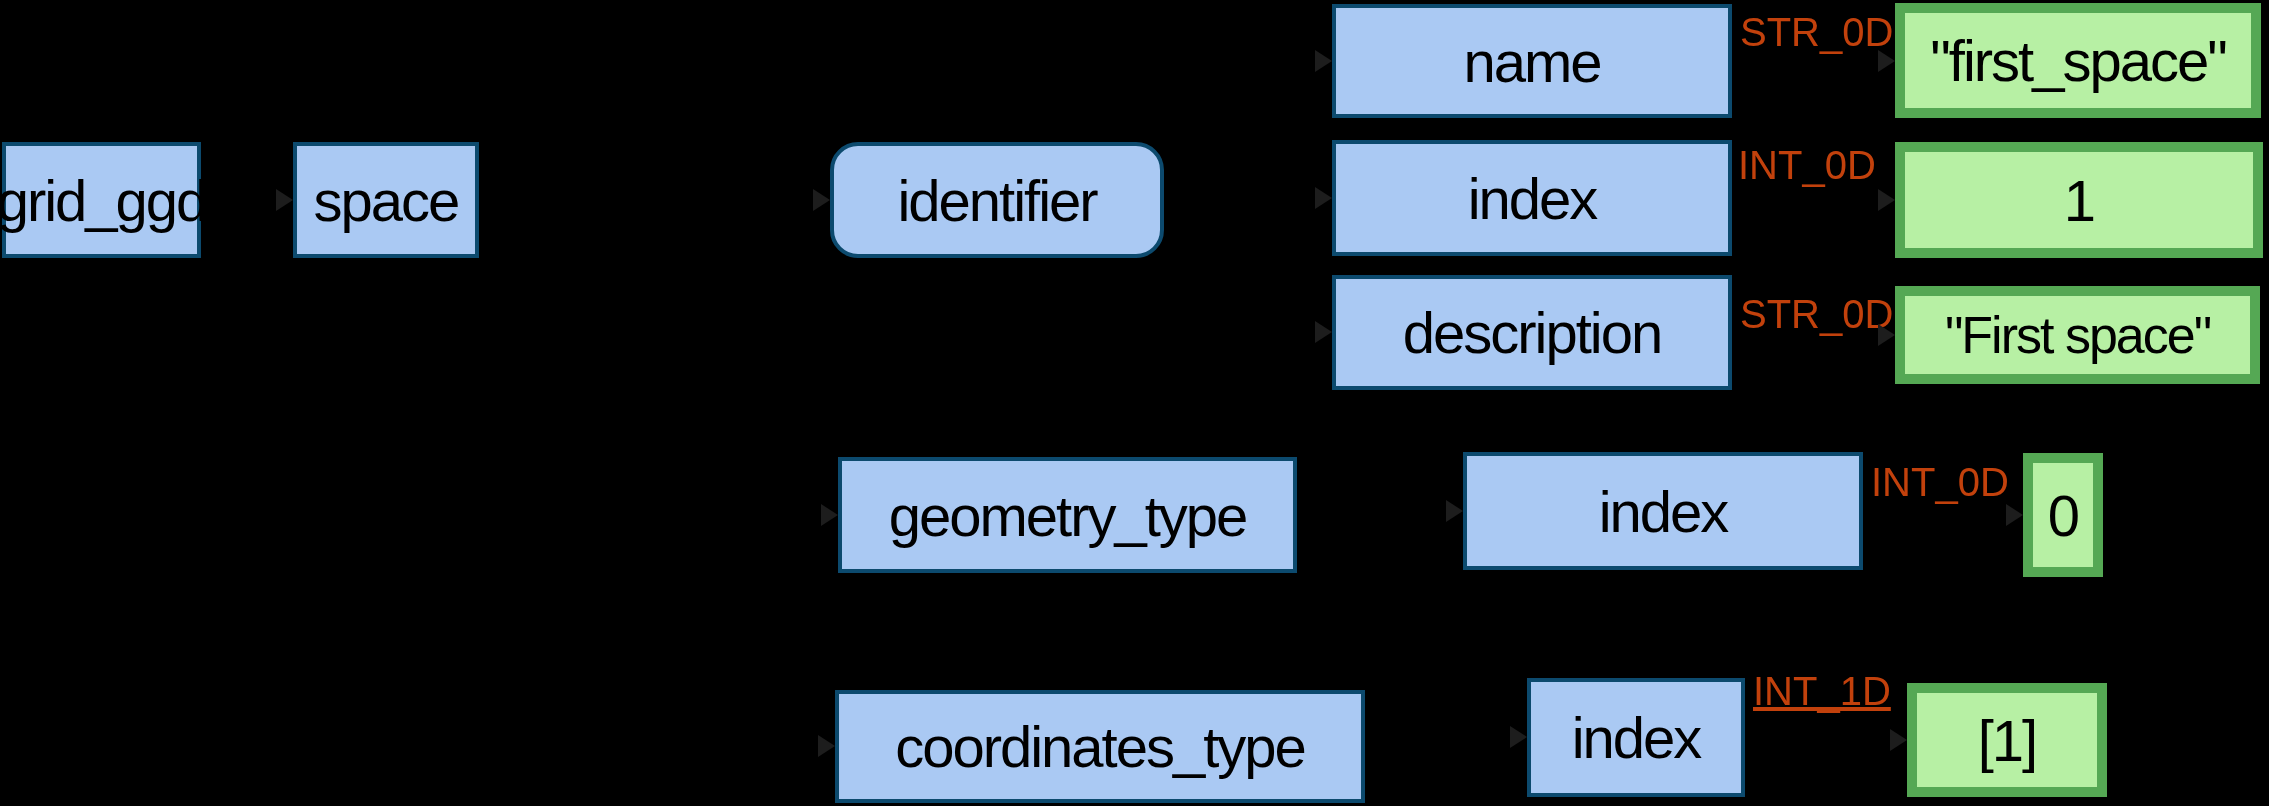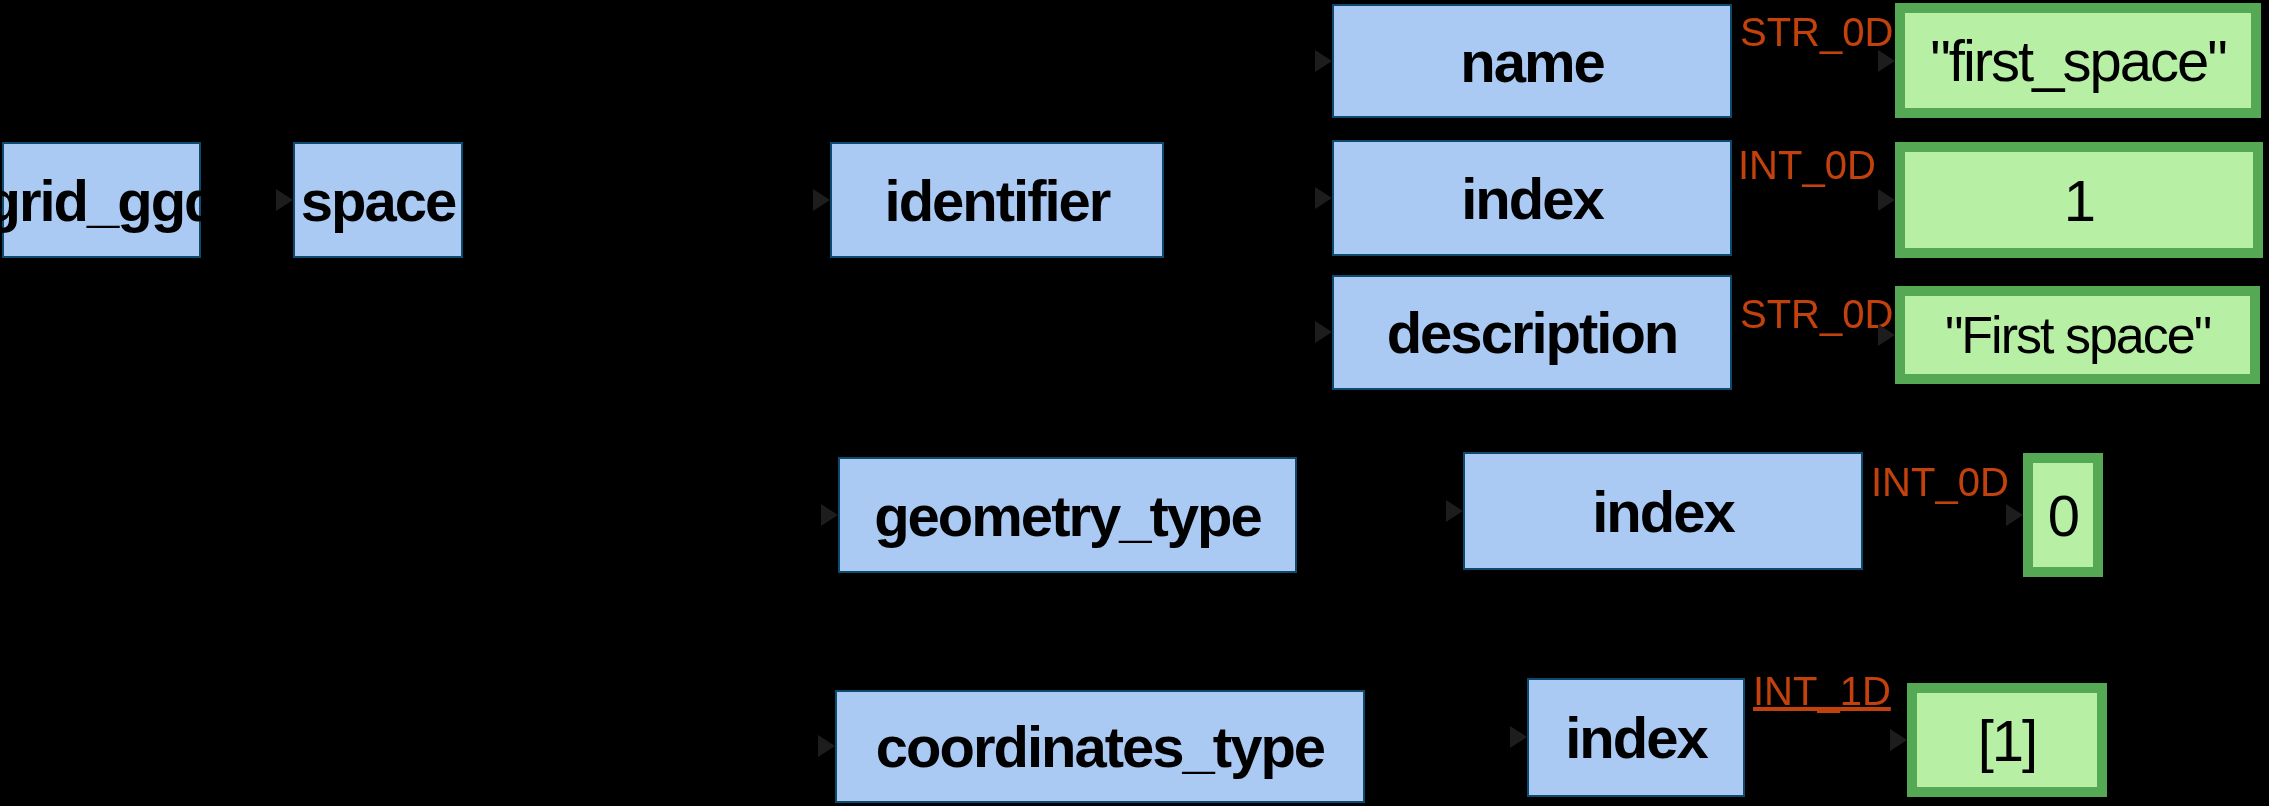--- a/index.html
+++ b/index.html
@@ -17,22 +17,21 @@
     align-items:center;
     justify-content:center;
     box-sizing:border-box;
     font-size:58px;
     letter-spacing:-2px;
     color:#000000;
     white-space:nowrap;
   }
   .blue{
     background:#aac9f3;
-    border:2px solid #0c4a6e;
-    font-weight:bold;
+    border:4px solid #0c4a6e;
   }
   .green{
     background:#b7f0a4;
     border:10px solid #55a854;
   }
   .edge-label{
     position:absolute;
     font-size:40px;
     color:#c2410c;
     letter-spacing:0px;
@@ -40,22 +39,22 @@
   }
   .arrow{
     position:absolute;
     width:0;height:0;
     border-top:11px solid transparent;
     border-bottom:11px solid transparent;
     border-left:17px solid #1d1d1d;
   }
   
   .n-gridggd{left:2px;top:142px;width:199px;height:116px;}
-  .n-space{left:293px;top:142px;width:170px;height:116px;}
-  .n-identifier{left:830px;top:142px;width:334px;height:116px;}
+  .n-space{left:293px;top:142px;width:186px;height:116px;}
+  .n-identifier{left:830px;top:142px;width:334px;height:116px;border-radius:28px;}
   .n-name{left:1332px;top:4px;width:400px;height:114px;}
   .n-idx1{left:1332px;top:140px;width:400px;height:116px;}
   .n-description{left:1332px;top:275px;width:400px;height:115px;}
   .n-geometry{left:838px;top:457px;width:459px;height:116px;}
   .n-idx2{left:1463px;top:452px;width:400px;height:118px;}
   .n-coordinates{left:835px;top:690px;width:530px;height:113px;}
   .n-idx3{left:1527px;top:678px;width:218px;height:119px;}
   
   .g-name{left:1895px;top:3px;width:366px;height:115px;}
   .g-idx1{left:1895px;top:142px;width:368px;height:116px;}

